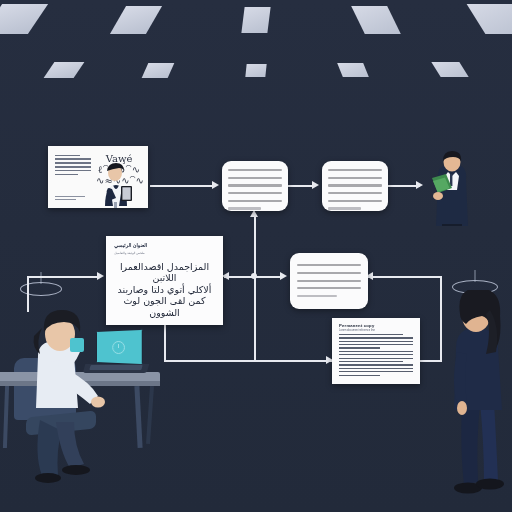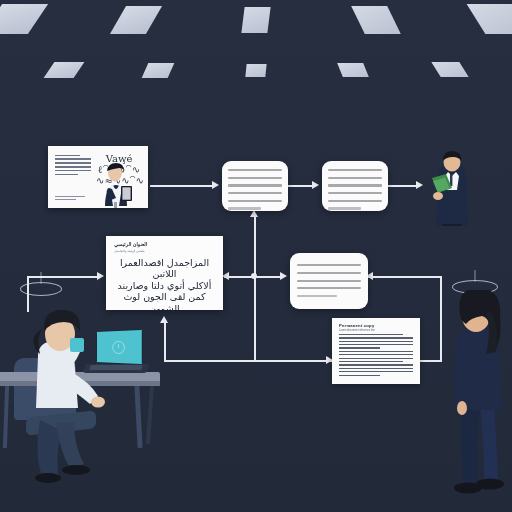--- a/index.html
+++ b/index.html
@@ -267,21 +267,21 @@
   <div class="card rounded" style="left:290px;top:253px;width:78px;height:56px;">
     <div class="card-lines" style="top:20%">
       <div class="line"></div>
       <div class="line"></div>
       <div class="line"></div>
       <div class="line"></div>
       <div class="line short"></div>
     </div>
   </div>
 
-  <div class="ar-card" style="left:106px;top:236px;width:117px;height:74px;">
+  <div class="ar-card" style="left:106px;top:236px;width:117px;height:89px;">
     <div class="ar-head">العنوان الرئيسي</div>
     <div class="ar-sub">ملخص الوثيقة والتفاصيل</div>
     <div class="ar-body">المزاجمدل اقصدالعمرا اللاتبن
 ألاكلي أتوي دلتا وصاربند
 كمن لقى الجون لوث الشوون</div>
   </div>
 
   <div class="card" style="left:332px;top:318px;width:88px;height:66px;">
     <div class="doc-title">Permanent copy</div>
     <div class="doc-sub">Lorem document reference line</div>

